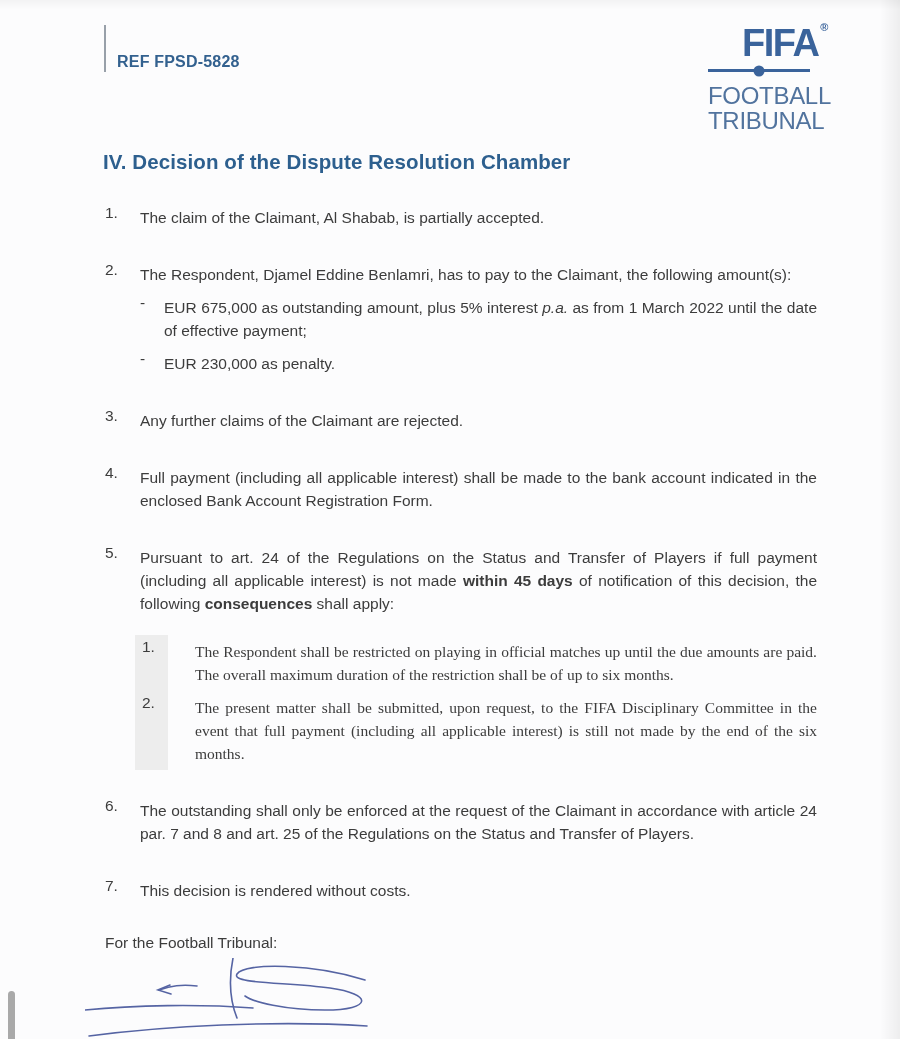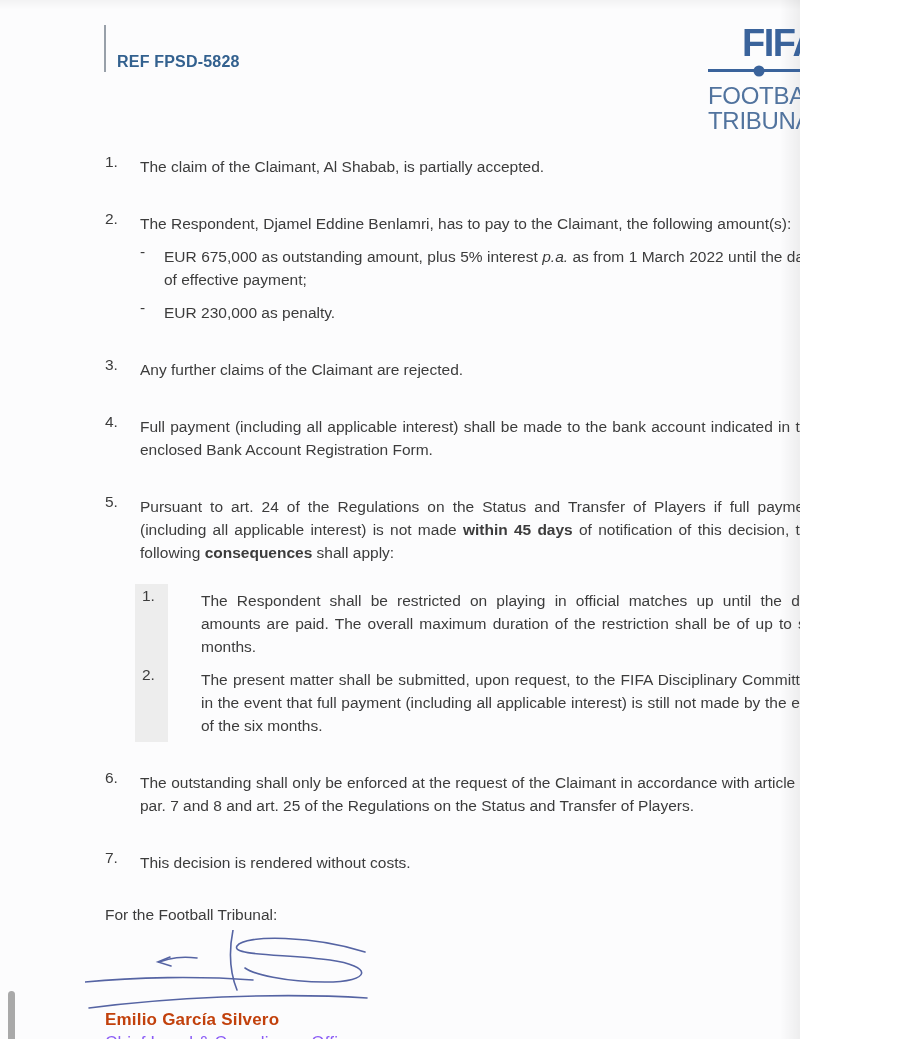--- a/index.html
+++ b/index.html
@@ -1,18 +1,18 @@
 <!DOCTYPE html>
 <html><head>
 <meta charset="utf-8">
 <style>
   html,body{margin:0;padding:0;}
   .page{
     position:relative;
-    width:800px;height:1039px;
+    width:900px;height:1039px;
     background:#fcfcfd;
     overflow:hidden;
     font-family:"Liberation Sans", sans-serif;
     color:#3c3c3c;
   }
   .edge-shade-right{
     position:absolute;top:0;right:0;width:20px;height:100%;
     background:linear-gradient(to right, rgba(0,0,0,0), rgba(0,0,0,0.06));
     pointer-events:none;
   }
@@ -69,21 +69,21 @@
   .dash-row{display:flex;}
   .dash-row .dash{flex:none;width:24px;padding-left:5px;box-sizing:border-box;
     font-size:15.5px;line-height:23px;}
   .dash-row .para{flex:1;min-width:0;}
   .sublist{margin-top:20px;}
   .sub-item{display:flex;}
   .sub-num{
     flex:none;width:33px;background:#ededed;box-sizing:border-box;
     padding-left:7px;font-size:15.5px;line-height:23px;
   }
-  .sub-body{flex:1;min-width:0;padding-left:28px;}
+  .sub-body{flex:1;min-width:0;padding-left:22px;font-family:Liberation Serif, serif;}
   
   .for-line{margin:18px 0 0 0;font-size:15.5px;line-height:23px;text-align:left;}
   .sig-area{position:relative;height:84px;}
   .sig-svg{position:absolute;left:-20px;top:4px;}
   .signatory-name{
     margin:0;font-size:17px;font-weight:700;color:#c2410c;letter-spacing:.2px;
   }
   .signatory-title{
     margin:3px 0 0 0;font-size:17px;color:#8b5cf6;letter-spacing:.2px;
   }
@@ -109,20 +109,21 @@
       <span class="logo-dot"></span>
     </div>
     <div class="logo-sub">
       <div>FOOTBALL</div>
       <div>TRIBUNAL</div>
     </div>
   </div>
 
   <div class="content">
 
+    <h1 class="doc-heading">IV. Decision of the Dispute Resolution Chamber</h1>
 
     <div class="item">
       <div class="num">1.</div>
       <div class="body">
           <p class="para"><span>The claim of the Claimant, Al Shabab, is partially accepted.</span></p>
         </div>
     </div>
 
     <div class="item">
       <div class="num">2.</div>

